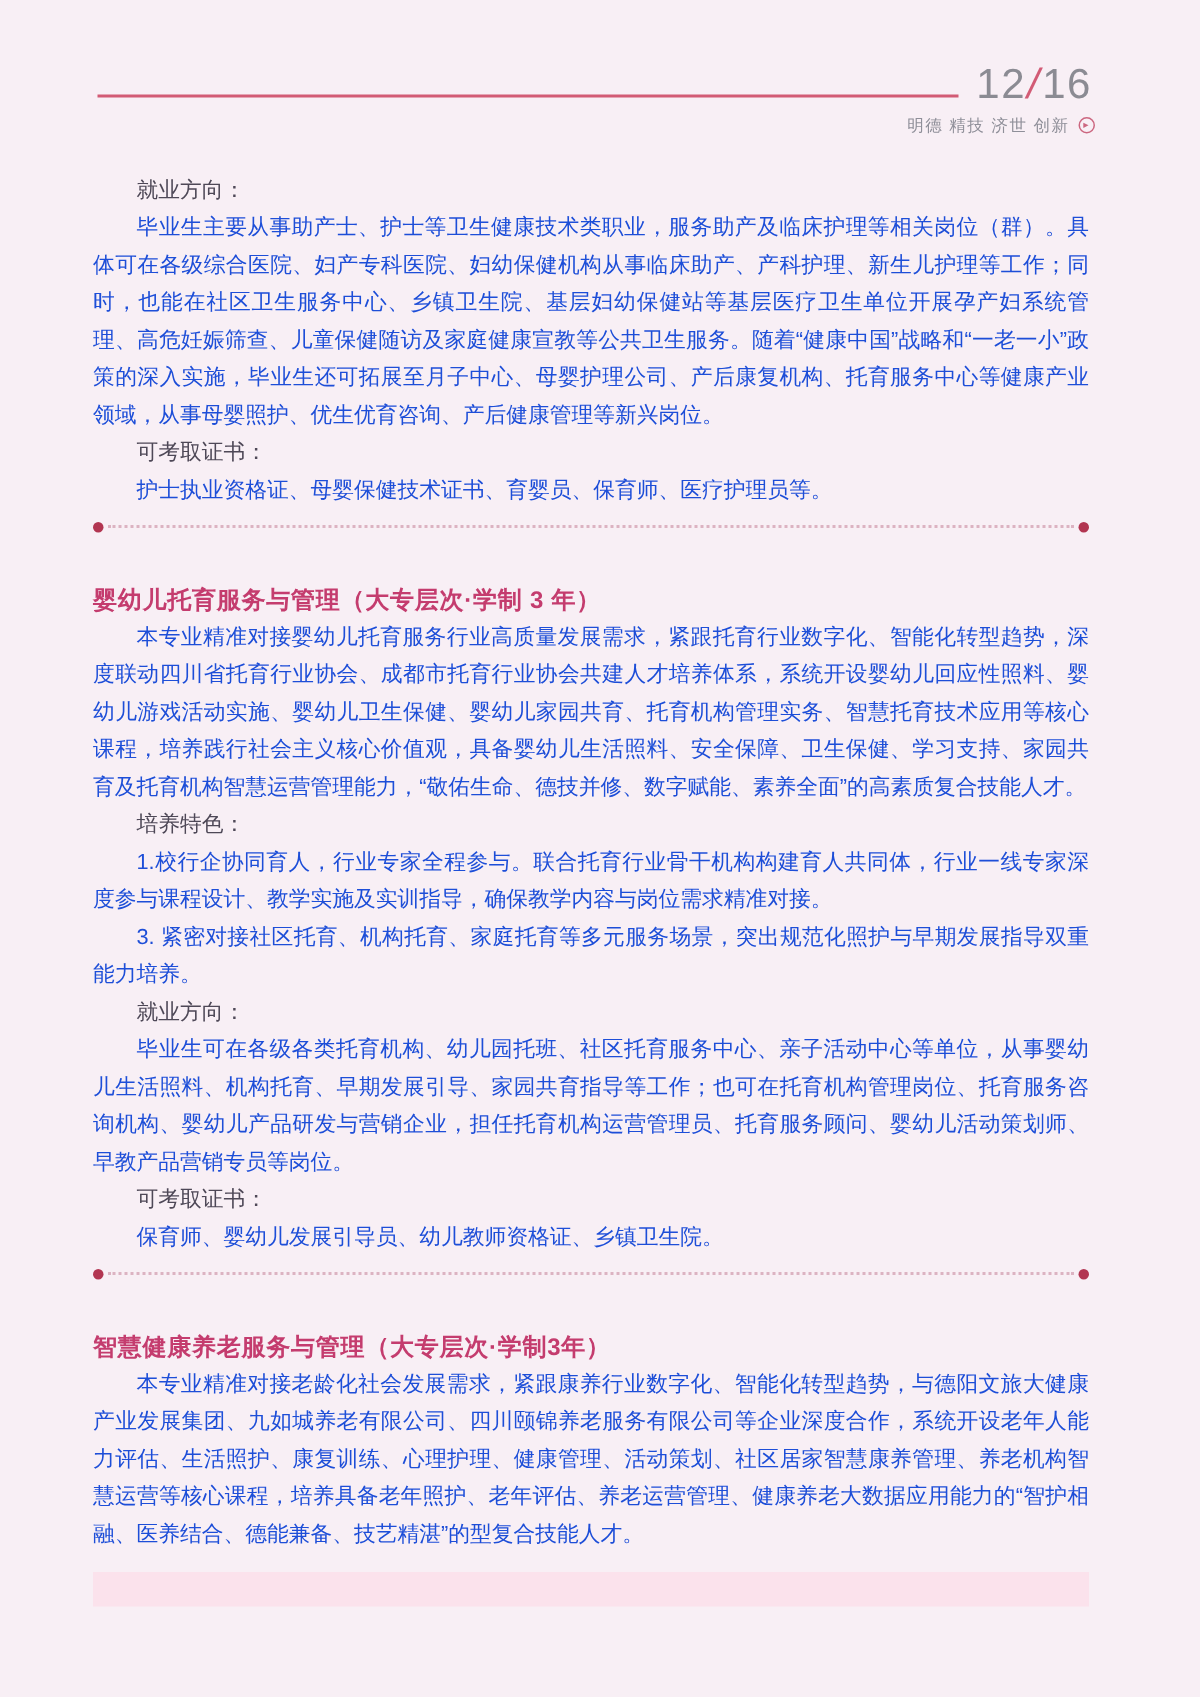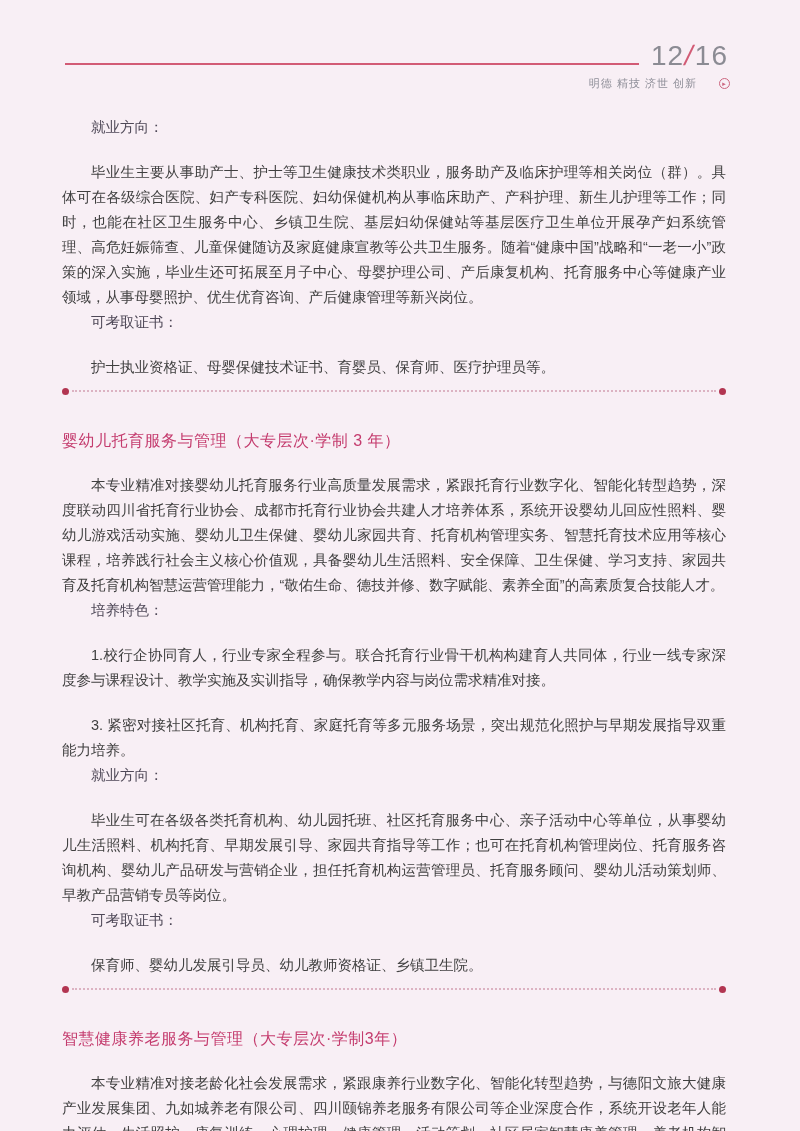--- a/index.html
+++ b/index.html
@@ -33,21 +33,21 @@
   .page-num .slash {
     color: #d25b75;
     display: inline-block;
     transform: skewX(-12deg);
     padding: 0 1px;
   }
   .motto-row {
     display: flex;
     justify-content: flex-end;
     align-items: center;
-    gap: 22px;
+    gap: 6px;
     margin: 6px 70px 0 0;
     font-size: 11px;
     letter-spacing: 1px;
     color: #8f8f99;
   }
   .motto-icon {
     width: 11px; height: 11px;
     border: 1px solid #cc6780;
     border-radius: 50%;
     color: #cc6780;
@@ -58,31 +58,30 @@
   }
   
   main {
     margin: 24px 74px 0 62px;
     font-size: 14.5px;
     line-height: 25px;
   }
   p.body-text {
     text-indent: 2em;
     text-align: justify;
-    color: #404040;
-    margin-top: 20px;
+    color: #1d4ed8;
   }
   p.sub-label {
     text-indent: 2em;
     font-weight: normal;
     color: #4e4857;
   }
   h2.section-title {
     font-size: 16px;
-    font-weight: normal;
+    font-weight: bold;
     color: #c43c6e;
     line-height: 25px;
     letter-spacing: 0.5px;
     margin-top: 33px;
   }
   .divider {
     display: flex;
     align-items: center;
     margin: 7px 0 13px 0;
     height: 8px;

